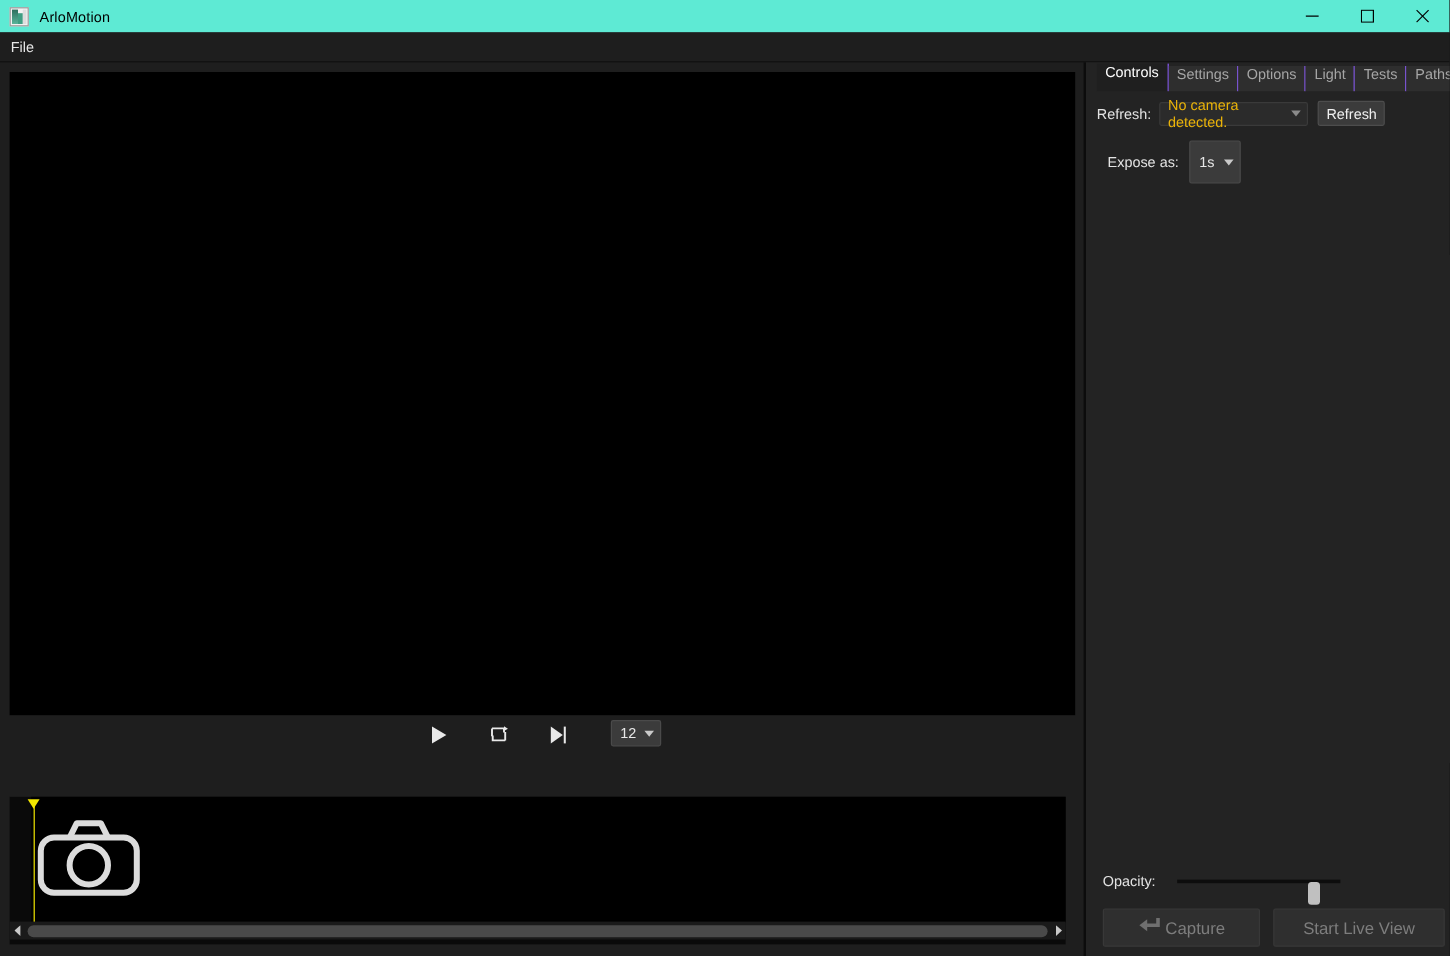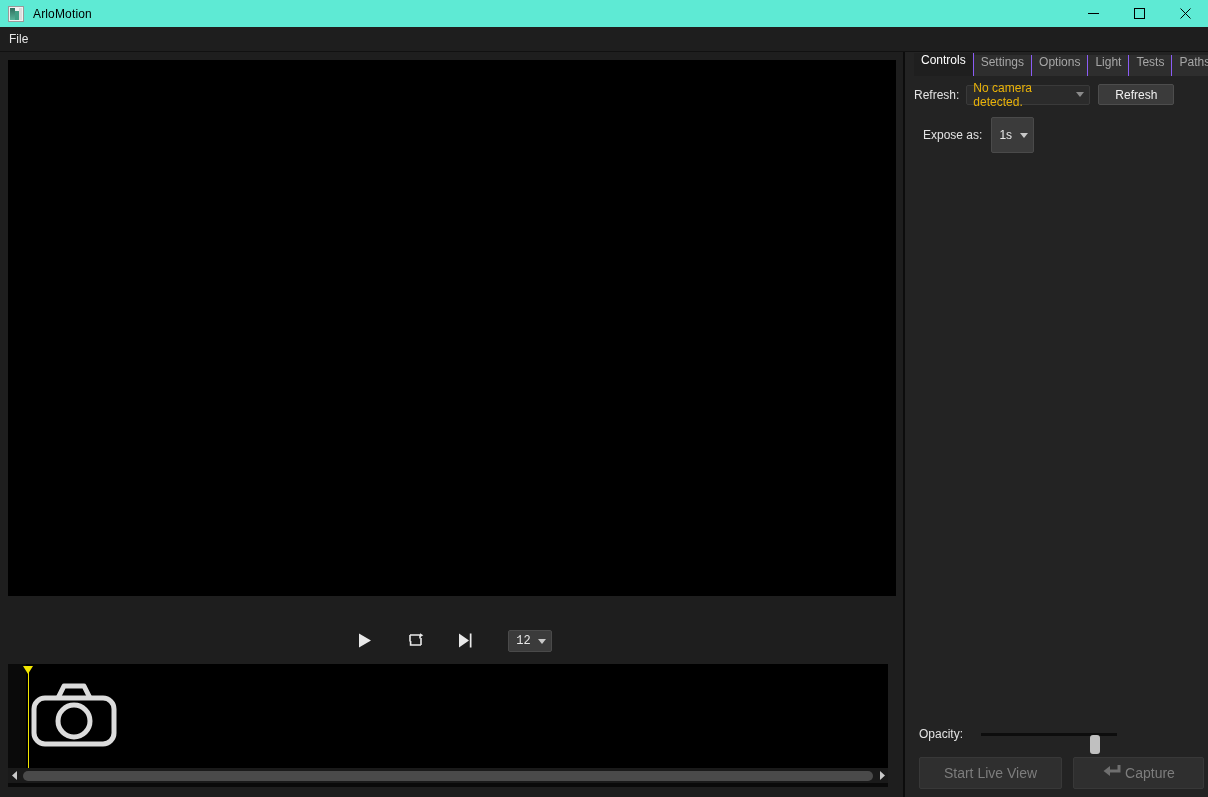--- a/index.html
+++ b/index.html
@@ -70,23 +70,22 @@
     left: 8px; top: 60px;
     width: 888px; height: 536px;
     background: #000000;
   }
 
   
   .playbar {
     position: absolute;
     left: 8px; top: 600px;
     width: 888px; height: 52px;
-    display: flex; align-items: flex-end; justify-content: center;
+    display: flex; align-items: flex-start; justify-content: center;
     gap: 24px;
-    font-family: Liberation Mono, monospace;
   }
   .pb-btn {
     width: 26px; height: 24px;
     display: flex; align-items: center; justify-content: center;
     background: transparent; border: none;
   }
   .pb-btn svg { display: block; }
   .combo-small {
     height: 22px;
     background: #3b3b3b;
@@ -202,21 +201,21 @@
     width: 0; height: 0;
     border-left: 4px solid transparent;
     border-right: 4px solid transparent;
     border-top: 5px solid #8a8a8a;
   }
   .btn-refresh {
     height: 21px;
     background: #3b3b3b;
     border: 1px solid #4d4d4d;
     border-radius: 2px;
-    padding: 0 16px;
+    padding: 0 6px;
     display: flex; align-items: center;
     font-size: 12px; color: #f0f0f0;
     margin-left: 8px;
   }
   .combo-expose {
     height: 36px;
     background: #3b3b3b;
     border: 1px solid #4a4a4a;
     border-radius: 2px;
     display: flex; align-items: center;
@@ -402,28 +401,28 @@
     </div>
 
     <div class="opacity-row">
       <span class="lbl">Opacity:</span>
       <div class="slider-track">
         <div class="slider-handle"></div>
       </div>
     </div>
 
     <div class="bottom-buttons">
-      <div class="btn-big btn-live">
-        <span>Start Live View</span>
-      </div>
       <div class="btn-big btn-capture">
         <span>
           <svg width="20" height="18" viewBox="0 0 20 18">
             <path d="M17 2 V8 H7" fill="none" stroke="#6f6f6f" stroke-width="3"></path>
             <polygon points="8,3 8,13 1.5,8" fill="#6f6f6f"></polygon>
           </svg>
         </span>
         <span>Capture</span>
       </div>
+      <div class="btn-big btn-live">
+        <span>Start Live View</span>
+      </div>
     </div>
 
   </div>
 </div>
 
 </body></html>

